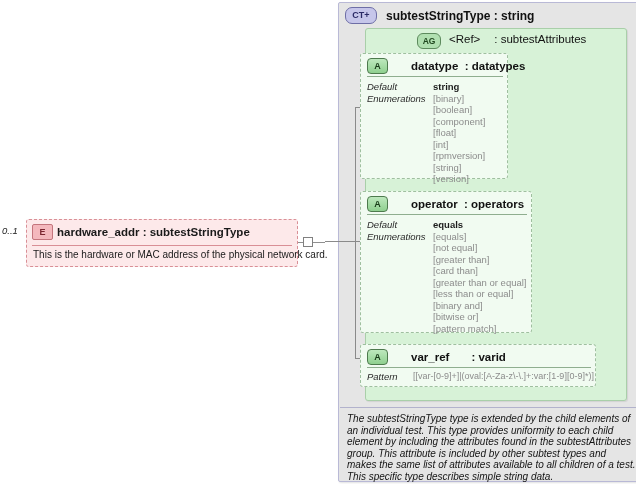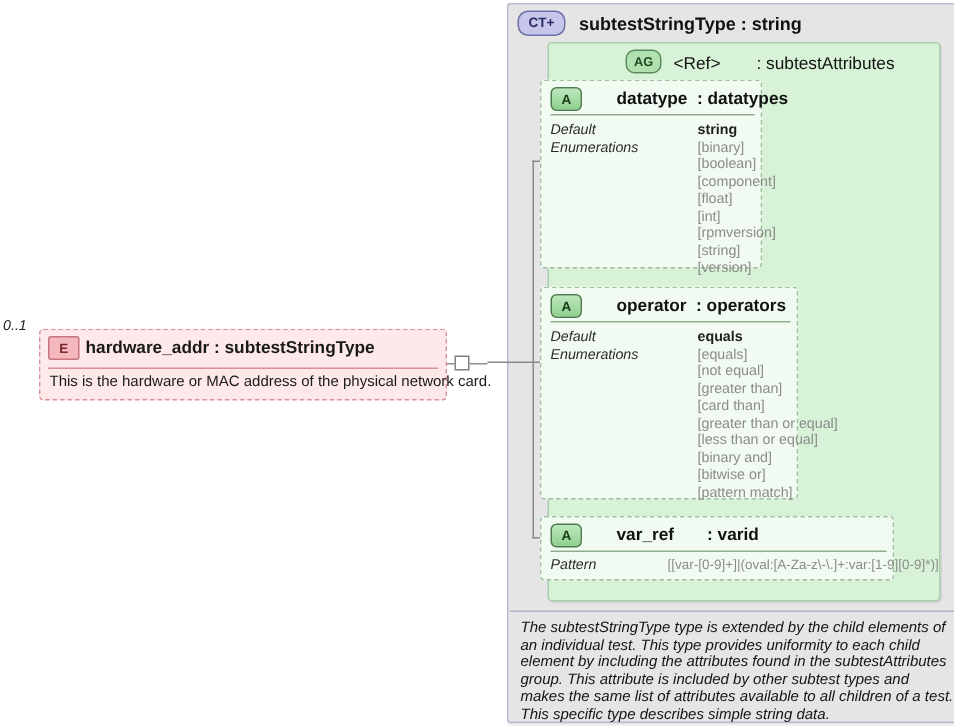--- a/index.html
+++ b/index.html
@@ -68,21 +68,21 @@
     left: 6px;
     right: 5px;
     top: 29px;
     font-size: 10px;
     color: #1a1a1a;
     white-space: nowrap;
   }
   #cardinality {
     position: absolute;
     left: 2px;
-    top: 212px;
+    top: 225px;
     font-size: 9.5px;
     font-style: italic;
     color: #222;
   }
 
   
   #conn-line-a {
     position: absolute;
     left: 298px;
     top: 242px;
@@ -163,21 +163,21 @@
     border: 1px solid #a9cfa9;
     border-radius: 3px;
     box-sizing: border-box;
     box-shadow: 1px 1px 1px rgba(0,0,0,0.08);
   }
   #ag-header {
     position: absolute;
     left: 5px;
     top: 4px;
     display: flex;
-    align-items: flex-end;
+    align-items: flex-start;
     padding-left: 46px;
   }
   .ag-icon {
     width: 22px;
     height: 14px;
     border: 1px solid #5d8a5d;
     border-radius: 6px;
     background: #b1e0b1;
     color: #20471f;
     font-size: 8.5px;
@@ -189,21 +189,21 @@
   }
   #ag-ref {
     font-size: 11.5px;
     color: #111;
     margin-left: 8px;
     white-space: nowrap;
   }
   #ag-type {
     font-size: 11.5px;
     color: #111;
-    margin-left: 24px;
+    margin-left: 14px;
     white-space: nowrap;
   }
 
   
   #bracket {
     position: absolute;
     left: 355px;
     top: 107px;
     width: 12px;
     height: 252px;
@@ -267,21 +267,20 @@
   .attr-sep {
     position: absolute;
     left: 6px;
     height: 1px;
     background: #8fae8f;
   }
   .attr-body {
     position: absolute;
     display: flex;
     font-size: 9.5px;
-    gap: 32px;
   }
   .labels {
     width: 66px;
     flex: 0 0 66px;
   }
   .labels div {
     font-style: italic;
     color: #2b2b2b;
     line-height: 11.5px;
     white-space: nowrap;

